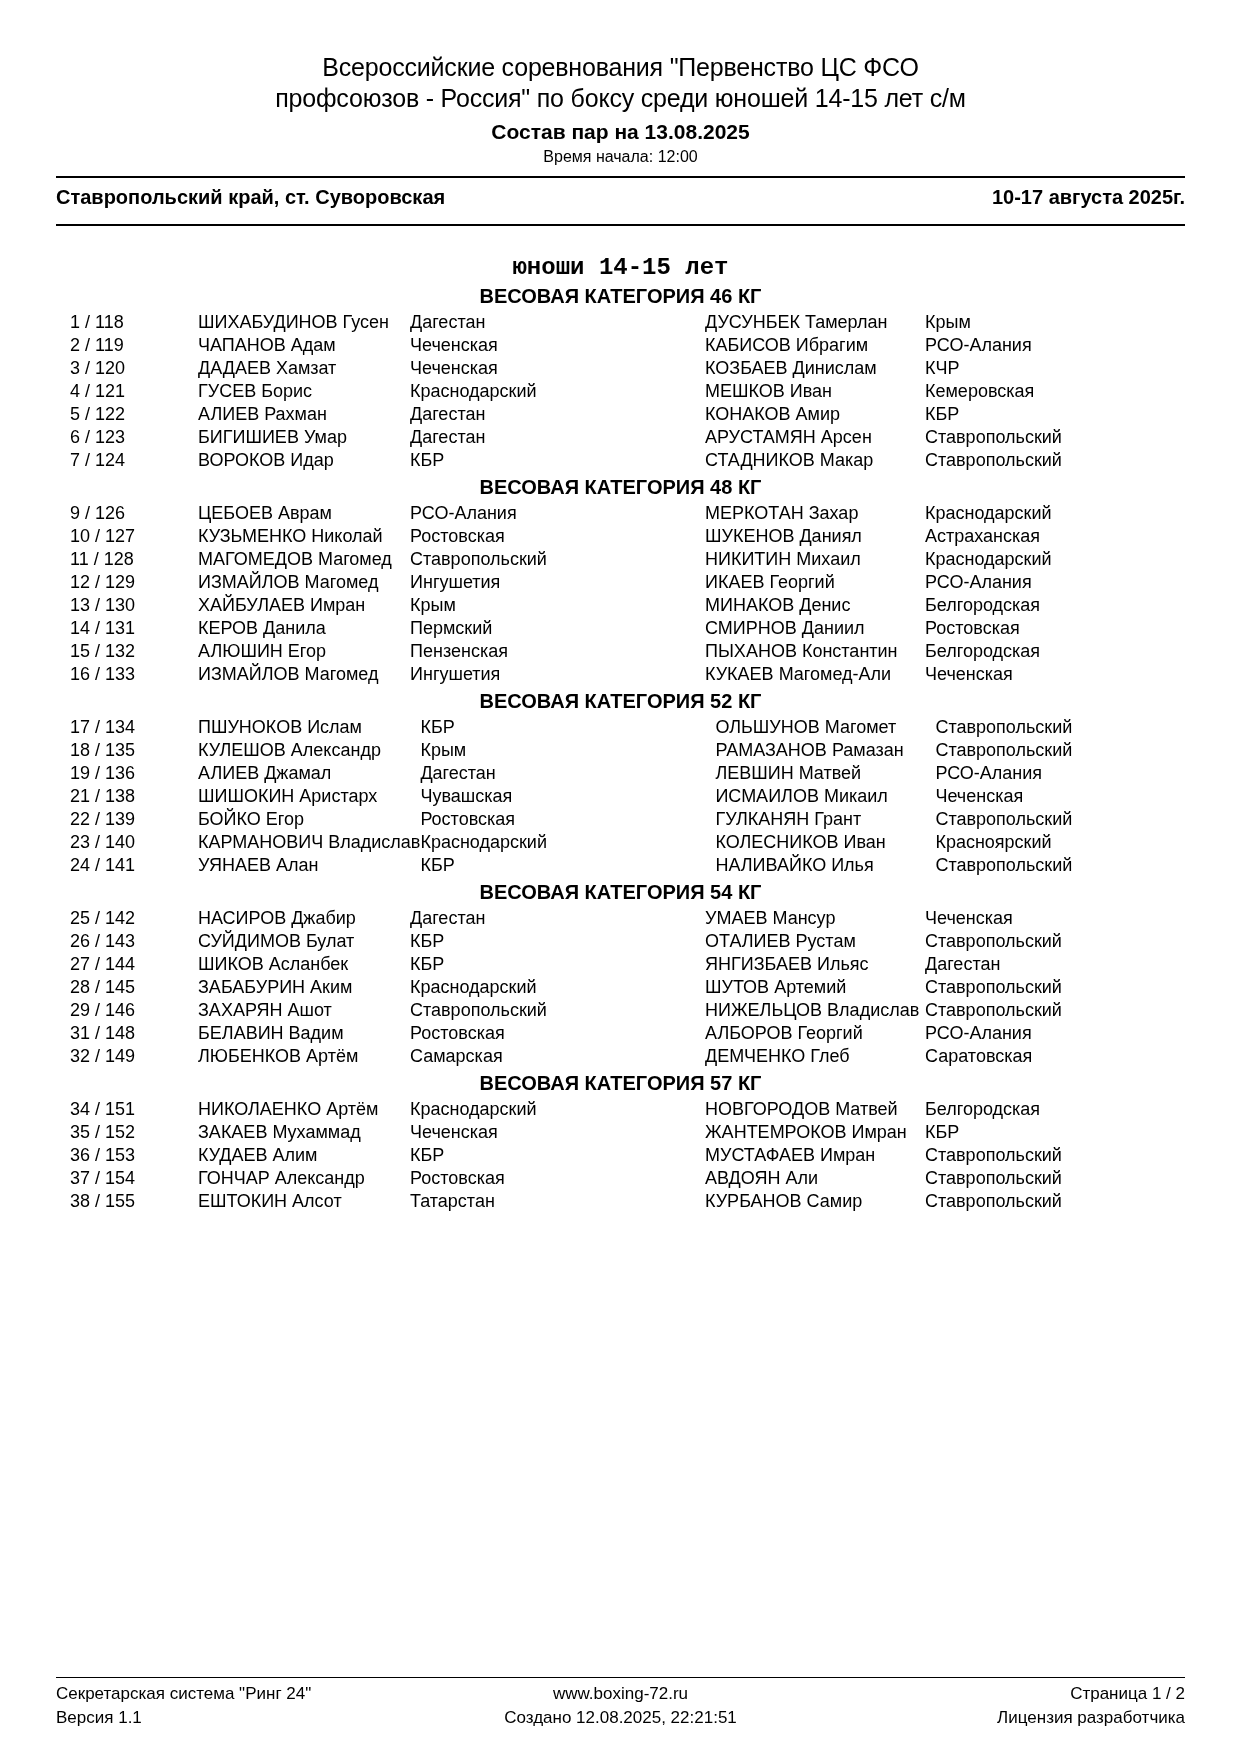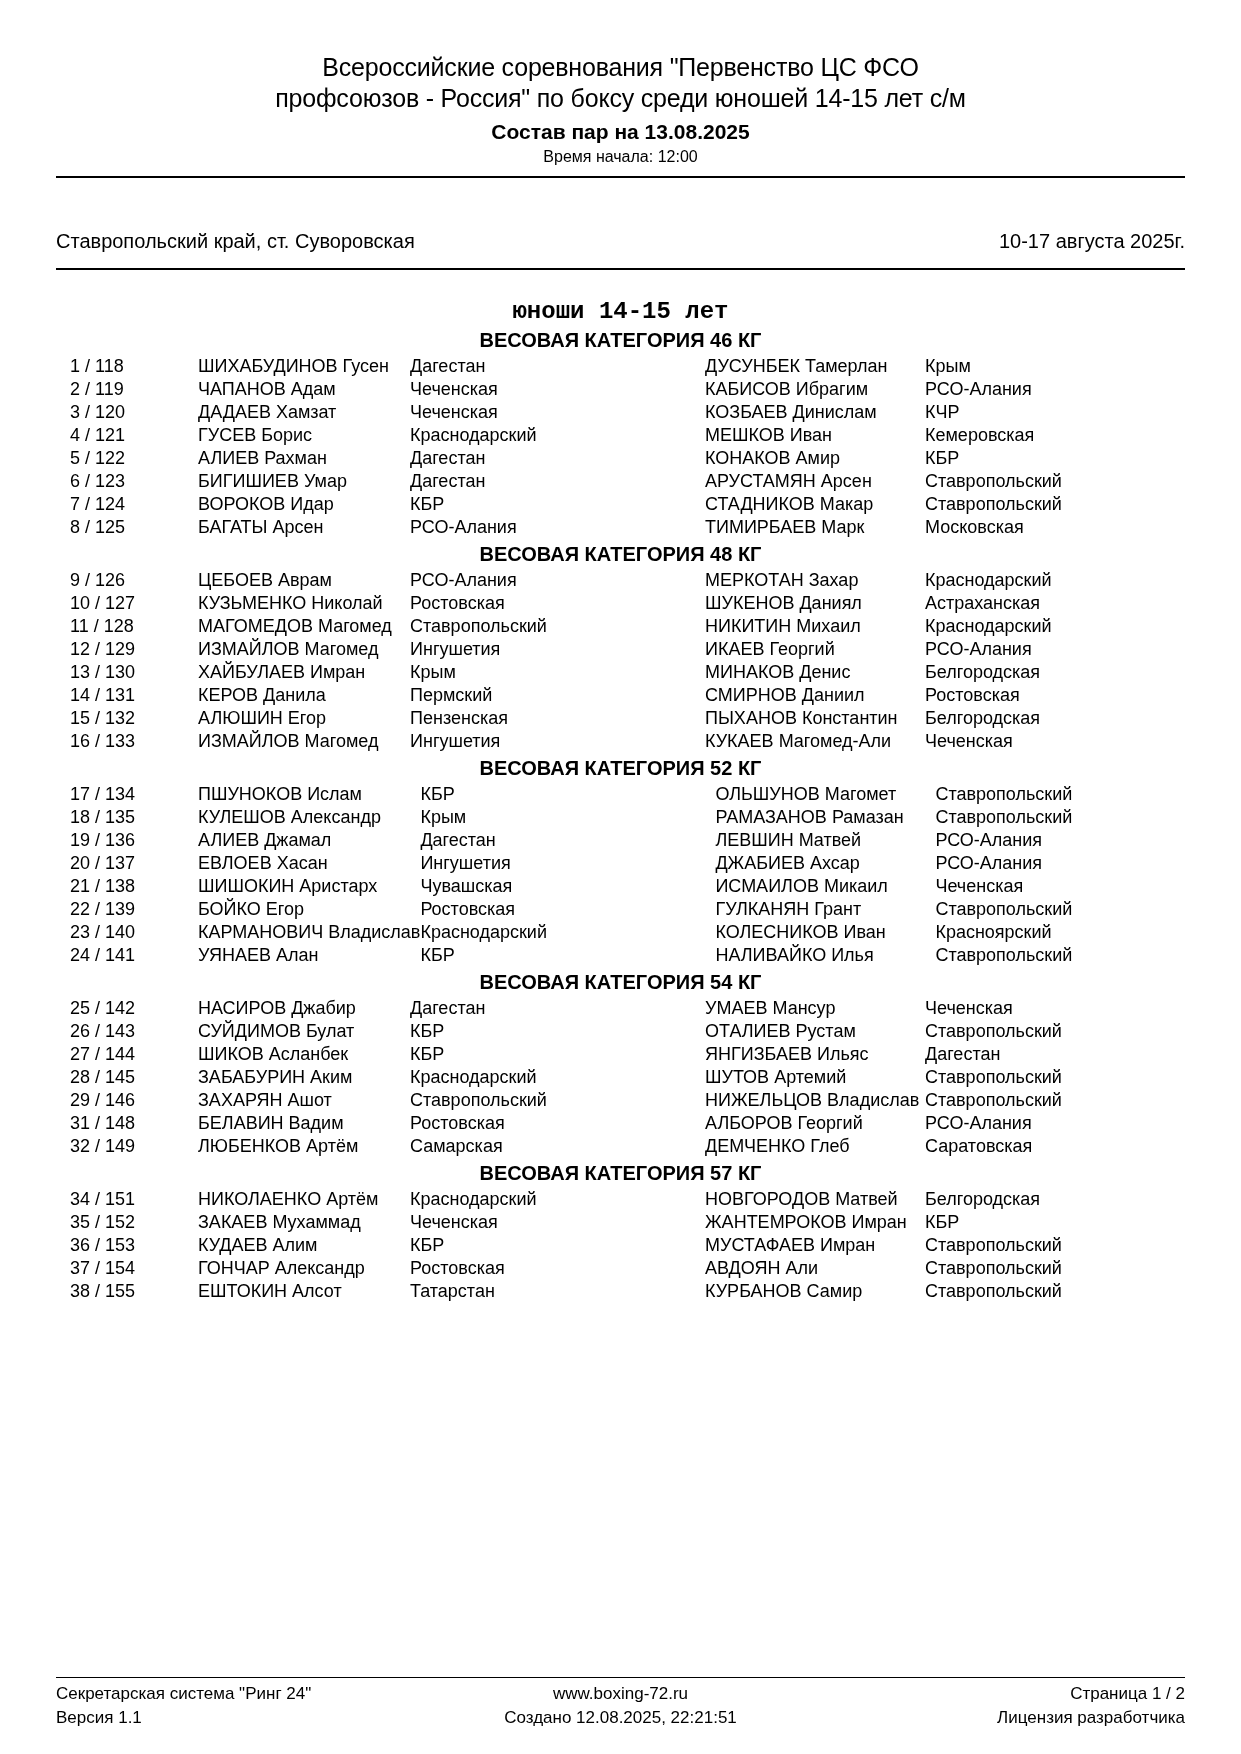--- a/index.html
+++ b/index.html
@@ -51,23 +51,22 @@
     border-top: 2px solid #000;
     margin: 9px 0 0 0;
     height: 0;
   }
 
   .meta-row {
     display: flex;
     justify-content: space-between;
     align-items: baseline;
     font-size: 20px;
-    font-weight: normal;
+    font-weight: bold;
     padding: 8px 0 6px 0;
-    margin-top: 44px;
   }
   .meta-left { text-align: left; }
   .meta-right { text-align: right; }
 
   
   .content {
     flex: 1 1 auto;
   }
   .age-group {
     text-align: center;
@@ -199,27 +198,20 @@
               <td class="col-blue">АРУСТАМЯН Арсен</td>
               <td class="col-bluereg">Ставропольский</td>
             </tr>
             <tr>
               <td class="col-num">7 / 124</td>
               <td class="col-red">ВОРОКОВ Идар</td>
               <td class="col-redreg">КБР</td>
               <td class="col-blue">СТАДНИКОВ Макар</td>
               <td class="col-bluereg">Ставропольский</td>
             </tr>
-            <tr>
-              <td class="col-num">8 / 125</td>
-              <td class="col-red">БАГАТЫ Арсен</td>
-              <td class="col-redreg">РСО-Алания</td>
-              <td class="col-blue">ТИМИРБАЕВ Марк</td>
-              <td class="col-bluereg">Московская</td>
-            </tr>
           </tbody>
         </table>
         <div class="weight-cat">ВЕСОВАЯ КАТЕГОРИЯ 48 КГ</div>
         <table class="bouts">
           <tbody>
             <tr>
               <td class="col-num">9 / 126</td>
               <td class="col-red">ЦЕБОЕВ Аврам</td>
               <td class="col-redreg">РСО-Алания</td>
               <td class="col-blue">МЕРКОТАН Захар</td>
@@ -291,27 +283,20 @@
               <td class="col-red">КУЛЕШОВ Александр</td>
               <td class="col-redreg">Крым</td>
               <td class="col-blue">РАМАЗАНОВ Рамазан</td>
               <td class="col-bluereg">Ставропольский</td>
             </tr>
             <tr>
               <td class="col-num">19 / 136</td>
               <td class="col-red">АЛИЕВ Джамал</td>
               <td class="col-redreg">Дагестан</td>
               <td class="col-blue">ЛЕВШИН Матвей</td>
-              <td class="col-bluereg">РСО-Алания</td>
-            </tr>
-            <tr>
-              <td class="col-num">20 / 137</td>
-              <td class="col-red">ЕВЛОЕВ Хасан</td>
-              <td class="col-redreg">Ингушетия</td>
-              <td class="col-blue">ДЖАБИЕВ Ахсар</td>
               <td class="col-bluereg">РСО-Алания</td>
             </tr>
             <tr>
               <td class="col-num">21 / 138</td>
               <td class="col-red">ШИШОКИН Аристарх</td>
               <td class="col-redreg">Чувашская</td>
               <td class="col-blue">ИСМАИЛОВ Микаил</td>
               <td class="col-bluereg">Чеченская</td>
             </tr>
             <tr>

